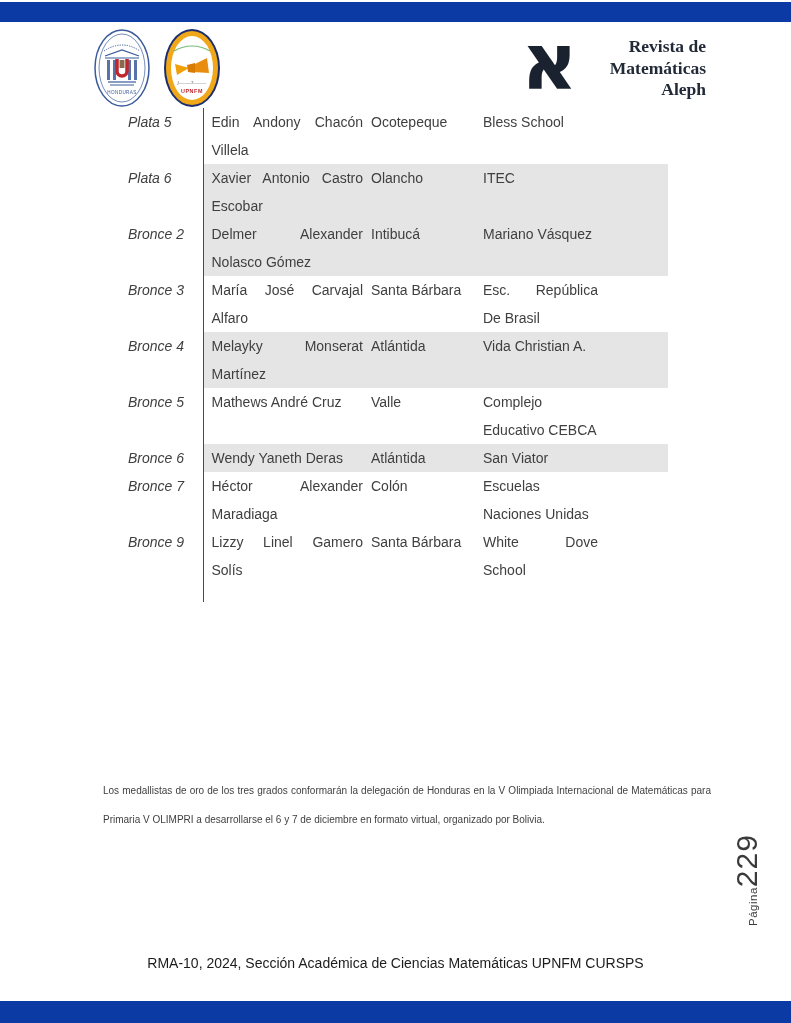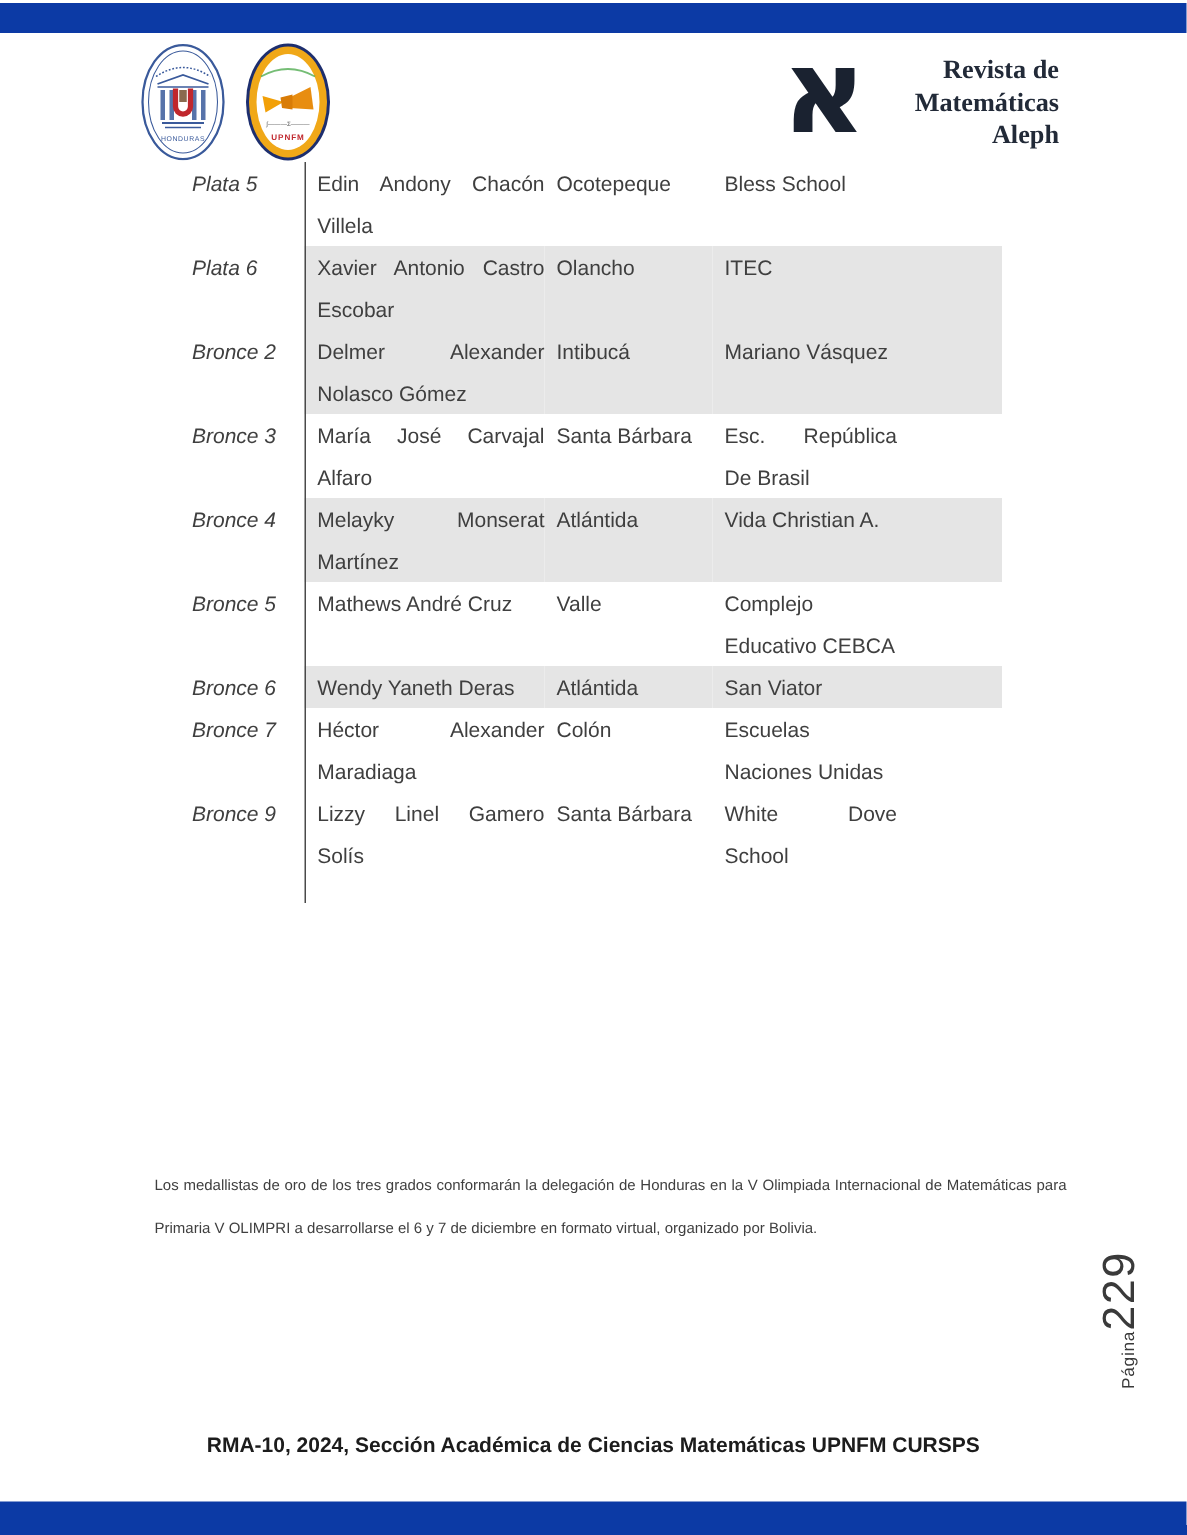--- a/index.html
+++ b/index.html
@@ -48,21 +48,21 @@
 
   
   .body-par {
     position:absolute; left:103px; top:752px; width:608px;
     font-size:10px; line-height:29px; text-align:justify; color:#3f3f3f;margin-top:24px;
   }
 
   
   .footer {
     position:absolute; left:0; top:955px; width:791px;
-    text-align:center; font-weight:bold; font-size:14px; color:#1c1c1c;
+    text-align:center; font-weight:normal; font-size:14px; color:#1c1c1c;
   }
 
   
   .page-num {
     position:absolute; left:700px; top:862px; width:94px; height:34px;
     display:flex; align-items:baseline; justify-content:flex-start;
     transform:rotate(-90deg); transform-origin:center;
     color:#3a3a3a; white-space:nowrap;
   }
   .page-num .lbl { font-size:11.5px; letter-spacing:0.5px; }

